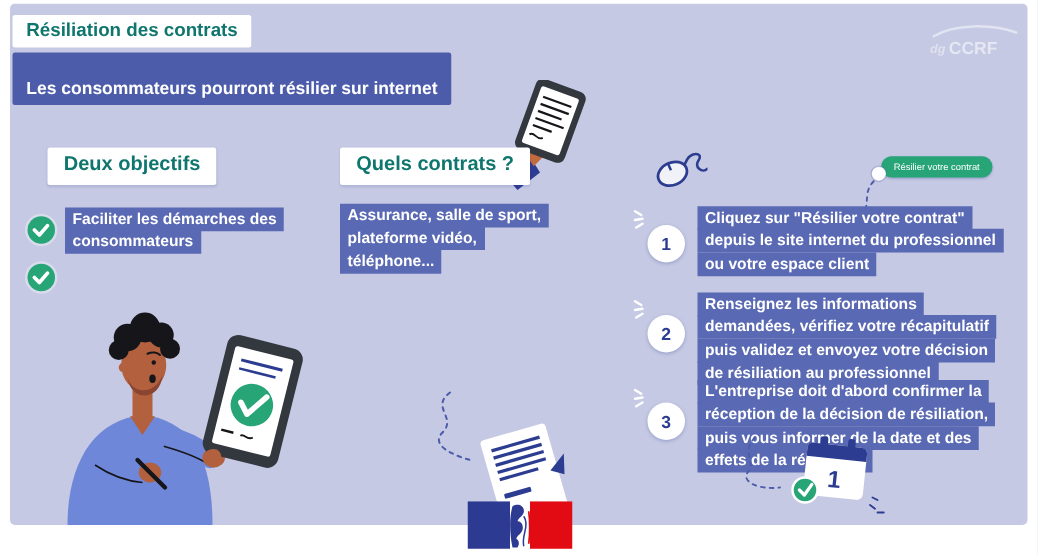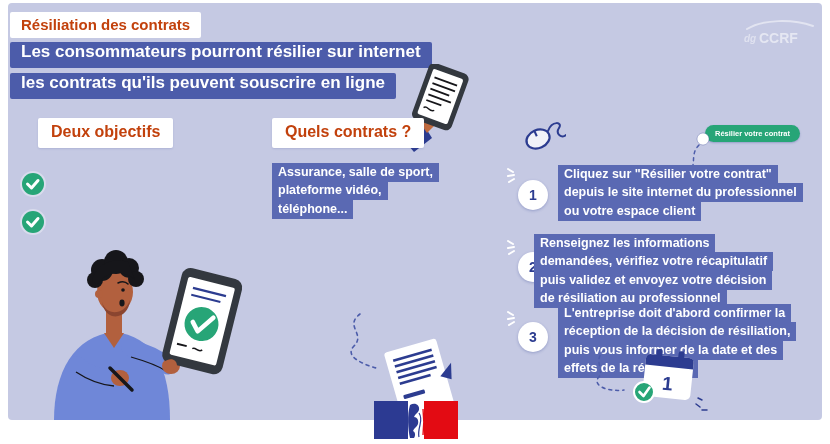--- a/index.html
+++ b/index.html
@@ -1,57 +1,59 @@
 <!DOCTYPE html>
 <html><head>
 <meta charset="utf-8">
 <style>
   html,body{margin:0;padding:0;background:#fff;}
   .page{position:relative;width:830px;height:444px;background:#ffffff;overflow:hidden;
         font-family:"Liberation Sans",sans-serif;}
   .panel{position:absolute;left:8px;top:3px;width:814px;height:417px;background:#c5c9e3;border-radius:4px;}
   .abs{position:absolute;}
-  .white-label{display:inline-block;background:#fff;color:#c2410c;font-weight:700;border-radius:2px;}
+  .white-label{display:inline-block;background:#fff;color:#0f766e;font-weight:700;border-radius:2px;}
   .tagline{font-size:15px;padding:4px 11px 5px;}
-  .band{display:inline-block;background:#4c5caa;color:#fff;font-weight:700;font-size:17px;
-        padding:0 11px 6px;border-radius:2px;}
+  .band{display:inline-block;background:#4c5caa;color:#fff;font-weight:700;font-size:14px;
+        padding:20px 11px 6px;border-radius:2px;}
   .section-title{font-size:16px;padding:5px 13px 7px;box-shadow:0 1px 2px rgba(44,60,144,.15);}
   .hl-wrap{font-size:12.5px;line-height:1.46;font-weight:600;}
   .hl{background:#5a69b3;color:#fff;padding:2px 6px 3px;
       -webkit-box-decoration-break:clone;box-decoration-break:clone;}
   .check{width:22px;height:22px;border-radius:50%;background:#27a577;display:flex;
          align-items:center;justify-content:center;box-shadow:0 0 0 2px rgba(255,255,255,.35);}
   .step-circle{width:30px;height:30px;border-radius:50%;background:#fff;color:#2c3c90;
          font-weight:700;font-size:14px;display:flex;align-items:center;justify-content:center;
          box-shadow:0 1px 3px rgba(44,60,144,.3);}
-  .pill{background:#27a577;color:#fff;font-weight:700;font-size:7.5px;height:17px;line-height:17px;
+  .pill{background:#27a577;color:#fff;font-weight:400;font-size:7.5px;height:17px;line-height:17px;
         padding:0 10px;border-radius:9px;white-space:nowrap;box-shadow:0 1px 2px rgba(44,60,144,.3);border:none;}
 </style>
 </head>
 <body>
 
 <div class="page">
   <div class="panel"></div>
 
   <div class="abs white-label tagline" style="left:10px;top:12px;">Résiliation des contrats</div>
   <div class="abs band" style="left:10px;top:42px;">Les consommateurs pourront résilier sur internet</div>
-  <div class="abs band" style="left:10px;top:73px;">les contrats qu'ils peuvent souscrire en ligne</div>
 
   <svg class="abs" style="left:737px;top:16px;" width="80" height="34" viewBox="0 0 80 34">
     <path d="M10,13 C26,3 56,3 76,10" stroke="rgba(255,255,255,0.5)" stroke-width="2" fill="none" stroke-linecap="round"></path>
     <text x="7" y="26" font-size="10" font-style="italic" font-weight="bold" fill="rgba(255,255,255,0.45)">dg</text>
     <text x="22" y="27" font-size="14" font-weight="bold" fill="rgba(255,255,255,0.55)">CCRF</text>
   </svg>
 
   <div class="abs white-label section-title" style="left:38px;top:118px;">Deux objectifs</div>
 
   <div class="abs check" style="left:22px;top:173px;">
     <svg width="22" height="22" viewBox="0 0 22 22">
         <path d="M5.5,11 L9.5,15 L16,7.5" stroke="#fff" stroke-width="3" fill="none" stroke-linecap="round" stroke-linejoin="round"></path>
       </svg>
+  </div>
+  <div class="abs hl-wrap" style="left:52px;top:166px;width:200px;">
+    <span class="hl">Faciliter les démarches des consommateurs</span>
   </div>
 
   <div class="abs check" style="left:22px;top:211px;">
     <svg width="22" height="22" viewBox="0 0 22 22">
         <path d="M5.5,11 L9.5,15 L16,7.5" stroke="#fff" stroke-width="3" fill="none" stroke-linecap="round" stroke-linejoin="round"></path>
       </svg>
   </div>
 
   <svg class="abs" style="left:18px;top:246px;" width="245" height="174" viewBox="0 0 245 174">
     <path d="M36,174 C36,126 56,90 96,86 C136,90 152,122 152,174 Z" fill="#6f87d8"></path>
@@ -146,21 +148,21 @@
   </svg>
   <div class="abs step-circle" style="left:518px;top:180px;">1</div>
   <div class="abs hl-wrap" style="left:558px;top:165px;width:242px;">
     <span class="hl">Cliquez sur "Résilier votre contrat" depuis le site internet du professionnel ou votre espace client</span>
   </div>
 
   <svg class="abs" style="left:506px;top:238px;" width="18" height="20" viewBox="0 0 18 20">
     <path d="M2,10 L8,9 M3,16 L8,13 M2,3 L7,6" stroke="#fff" stroke-width="2" stroke-linecap="round"></path>
   </svg>
   <div class="abs step-circle" style="left:518px;top:252px;">2</div>
-  <div class="abs hl-wrap" style="left:534px;top:234px;width:246px;">
+  <div class="abs hl-wrap" style="left:558px;top:234px;width:246px;">
     <span class="hl">Renseignez les informations demandées, vérifiez votre récapitulatif puis validez et envoyez votre décision de résiliation au professionnel</span>
   </div>
 
   <svg class="abs" style="left:506px;top:309px;" width="18" height="20" viewBox="0 0 18 20">
     <path d="M2,10 L8,9 M3,16 L8,13 M2,3 L7,6" stroke="#fff" stroke-width="2" stroke-linecap="round"></path>
   </svg>
   <div class="abs step-circle" style="left:518px;top:322px;">3</div>
   <div class="abs hl-wrap" style="left:558px;top:304px;width:252px;">
     <span class="hl">L'entreprise doit d'abord confirmer la réception de la décision de résiliation, puis vous informer de la date et des effets de la résiliation</span>
   </div>

